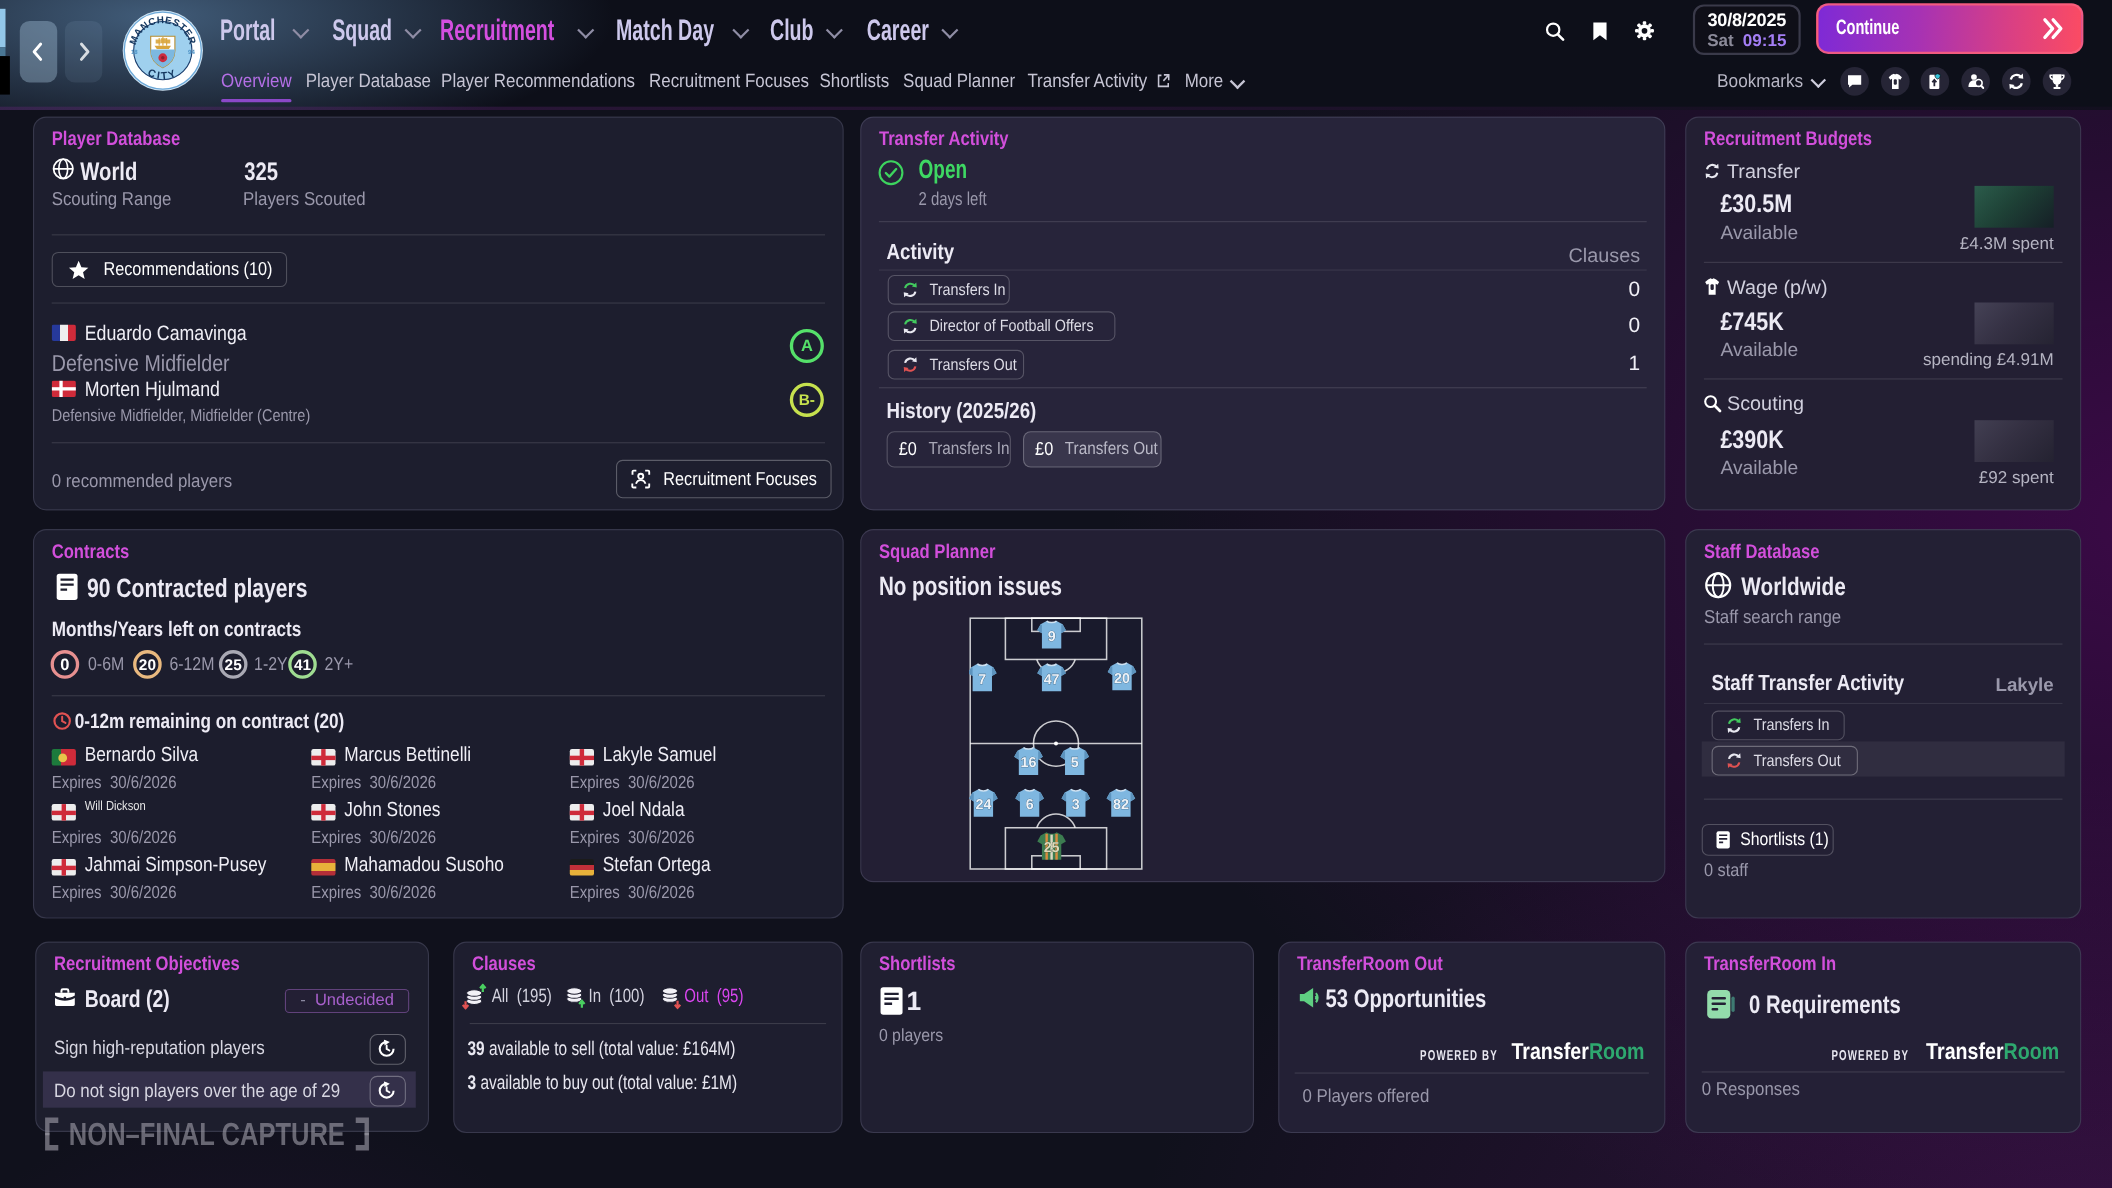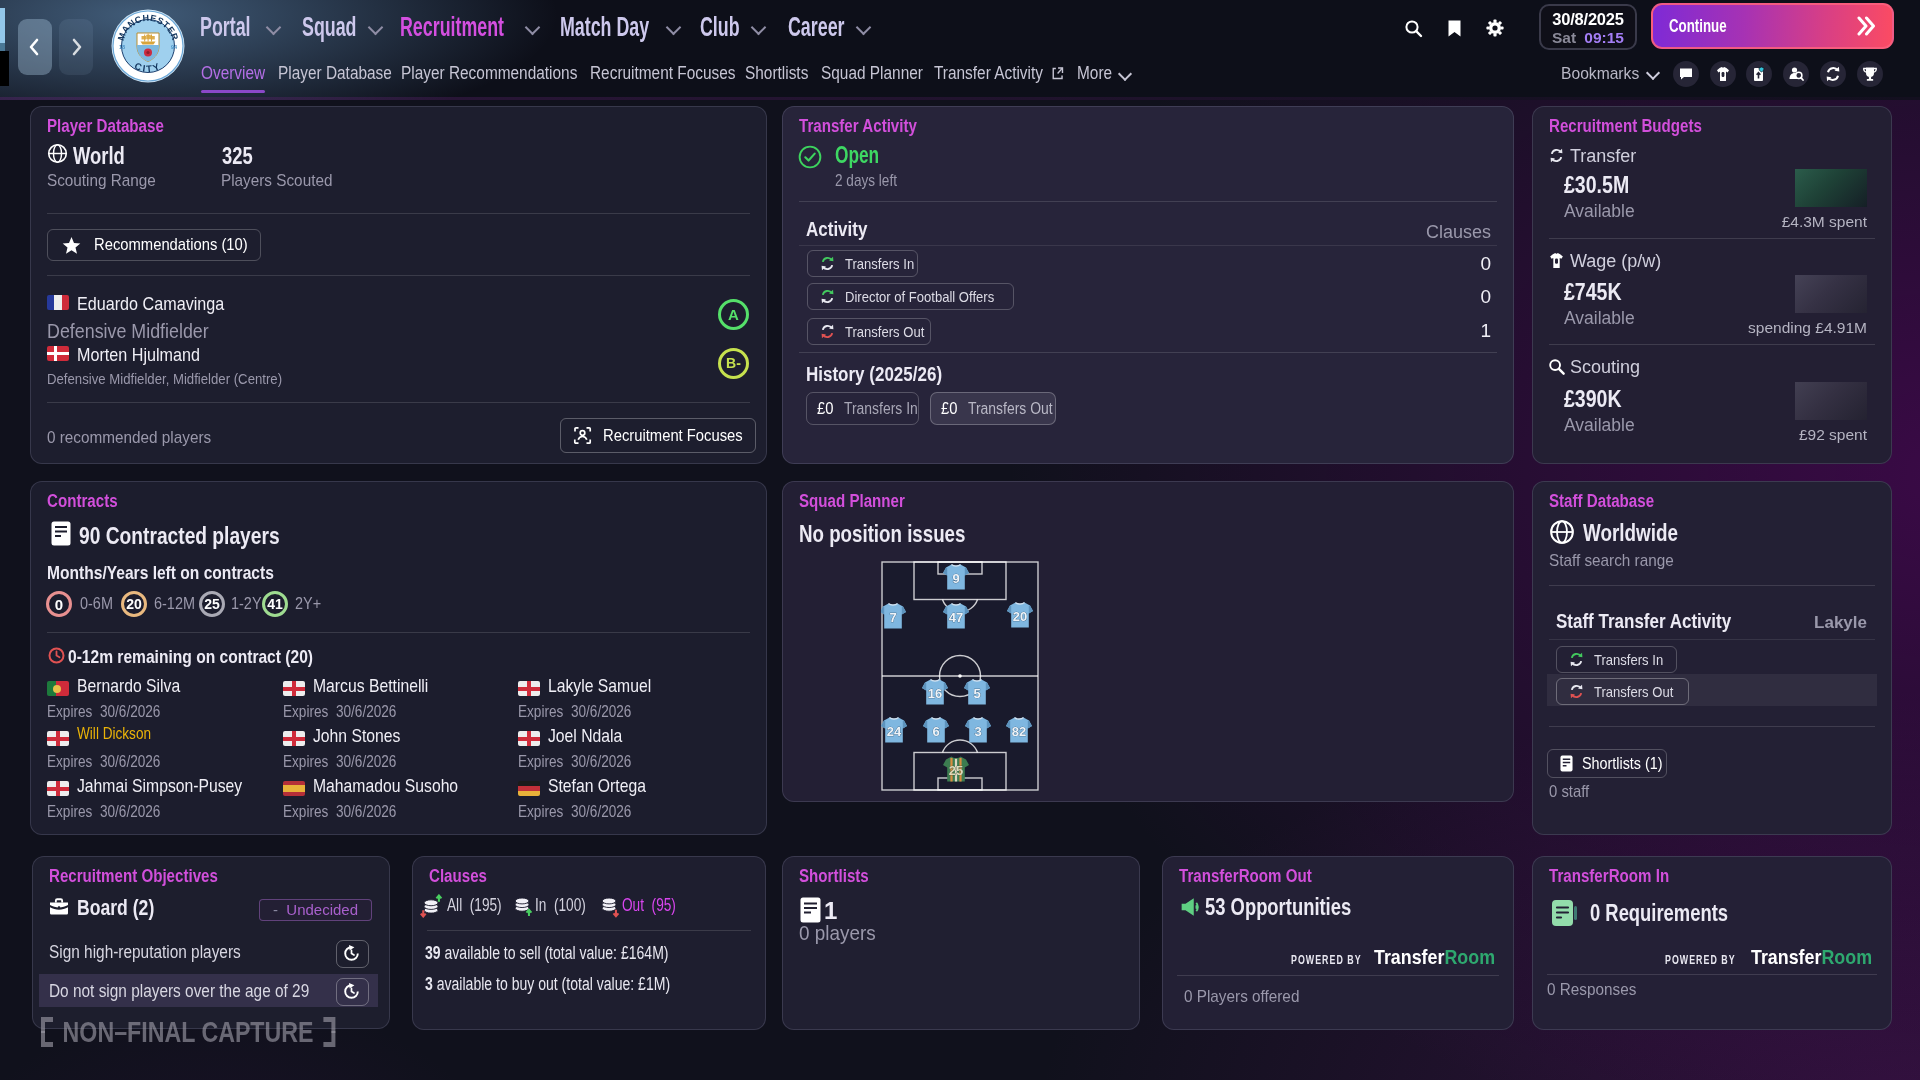--- a/index.html
+++ b/index.html
@@ -392,21 +392,21 @@
   <div class="abs" style="left:46px;top:193px;font-size:18.5px;color:#f0eff6"><span class="sqx" style="transform:scaleX(.85)">Bernardo Silva</span></div>
   <div class="abs grey" style="left:16px;top:221px;font-size:16px"><span class="sqx" style="transform:scaleX(.85)">Expires&nbsp; 30/6/2026</span></div>
   <div class="abs flagEN" style="left:252px;top:199px"></div>
   <div class="abs" style="left:282px;top:193px;font-size:18.5px;color:#f0eff6"><span class="sqx" style="transform:scaleX(.85)">Marcus Bettinelli</span></div>
   <div class="abs grey" style="left:252px;top:221px;font-size:16px"><span class="sqx" style="transform:scaleX(.85)">Expires&nbsp; 30/6/2026</span></div>
   <div class="abs flagEN" style="left:487px;top:199px"></div>
   <div class="abs" style="left:517px;top:193px;font-size:18.5px;color:#f0eff6"><span class="sqx" style="transform:scaleX(.85)">Lakyle Samuel</span></div>
   <div class="abs grey" style="left:487px;top:221px;font-size:16px"><span class="sqx" style="transform:scaleX(.85)">Expires&nbsp; 30/6/2026</span></div>
 
   <div class="abs flagEN" style="left:16px;top:249px"></div>
-  <div class="abs" style="left:46px;top:243px;font-size:16px;color:#eab308"><span class="sqx" style="transform:scaleX(.85)">Will Dickson</span></div>
+  <div class="abs" style="left:46px;top:243px;font-size:12px;color:#e5e5e5"><span class="sqx" style="transform:scaleX(.85)">Will Dickson</span></div>
   <div class="abs grey" style="left:16px;top:271px;font-size:16px"><span class="sqx" style="transform:scaleX(.85)">Expires&nbsp; 30/6/2026</span></div>
   <div class="abs flagEN" style="left:252px;top:249px"></div>
   <div class="abs" style="left:282px;top:243px;font-size:18.5px;color:#f0eff6"><span class="sqx" style="transform:scaleX(.85)">John Stones</span></div>
   <div class="abs grey" style="left:252px;top:271px;font-size:16px"><span class="sqx" style="transform:scaleX(.85)">Expires&nbsp; 30/6/2026</span></div>
   <div class="abs flagEN" style="left:487px;top:249px"></div>
   <div class="abs" style="left:517px;top:243px;font-size:18.5px;color:#f0eff6"><span class="sqx" style="transform:scaleX(.85)">Joel Ndala</span></div>
   <div class="abs grey" style="left:487px;top:271px;font-size:16px"><span class="sqx" style="transform:scaleX(.85)">Expires&nbsp; 30/6/2026</span></div>
 
   <div class="abs flagEN" style="left:16px;top:299px"></div>
   <div class="abs" style="left:46px;top:293px;font-size:18.5px;color:#f0eff6"><span class="sqx" style="transform:scaleX(.85)">Jahmai Simpson-Pusey</span></div>
@@ -609,21 +609,21 @@
 
 <div class="card" style="left:782px;top:856px;width:356px;height:172px;background:#201f31">
   <div class="ct">Shortlists</div>
   <svg class="abs" style="left:17px;top:40px" width="21" height="26" viewBox="0 0 21 26">
       <rect x="0.5" y="0.5" width="20" height="25" rx="2.5" fill="#fff"></rect>
       <g stroke="#201f31" stroke-width="2.2">
         <path d="M4 6.5 H17 M4 11 H17 M4 15.5 H11"></path>
       </g>
     </svg>
   <div class="abs" style="left:41px;top:40px;font-size:24px;font-weight:bold">1</div>
-  <div class="abs grey" style="left:16px;top:64px;font-size:21px"><span class="sqx" style="transform:scaleX(.9)">0 players</span></div>
+  <div class="abs grey" style="left:16px;top:76px;font-size:16px"><span class="sqx" style="transform:scaleX(.9)">0 players</span></div>
 </div>
 
 <div class="card" style="left:1162px;top:856px;width:350px;height:172px;background:#232035">
   <div class="ct">TransferRoom Out</div>
   <svg class="abs" style="left:17px;top:39px" width="22" height="22" viewBox="0 0 20 20">
     <path d="M1.5 7 H5 L12.5 2 V18 L5 13 H1.5 Z" fill="#5fcf82"></path>
     <path d="M14.8 6.2 A5.8 5.8 0 0 1 14.8 13.8 M14.6 8.5 a2.8 2.8 0 0 1 0 3" fill="none" stroke="#5fcf82" stroke-width="1.7"></path>
   </svg>
   <div class="abs" style="left:42px;top:37px;font-size:23px;font-weight:bold"><span class="sqx" style="transform:scaleX(.8)">53 Opportunities</span></div>
   <div class="abs" style="left:128px;top:95px;font-size:13px;font-weight:bold;letter-spacing:1.5px;color:#e8e7f0"><span class="sqx" style="transform:scaleX(.68)">POWERED BY</span></div>

